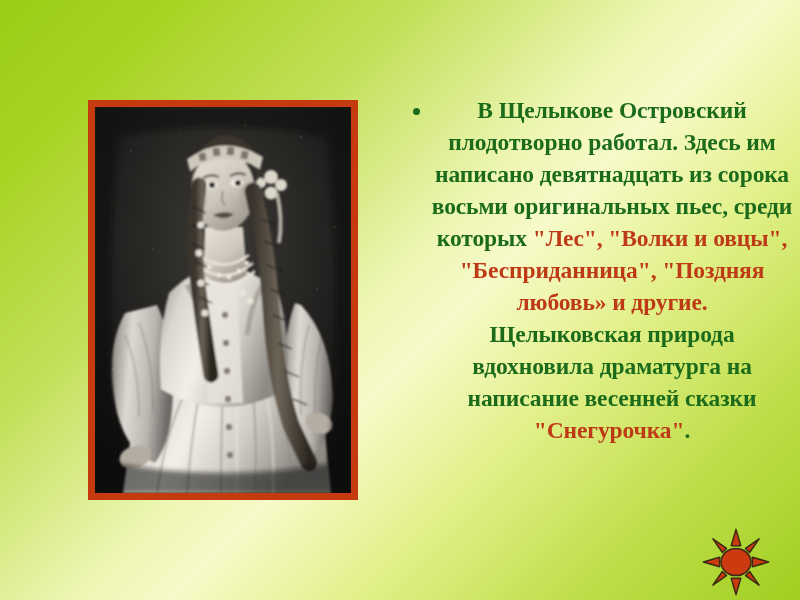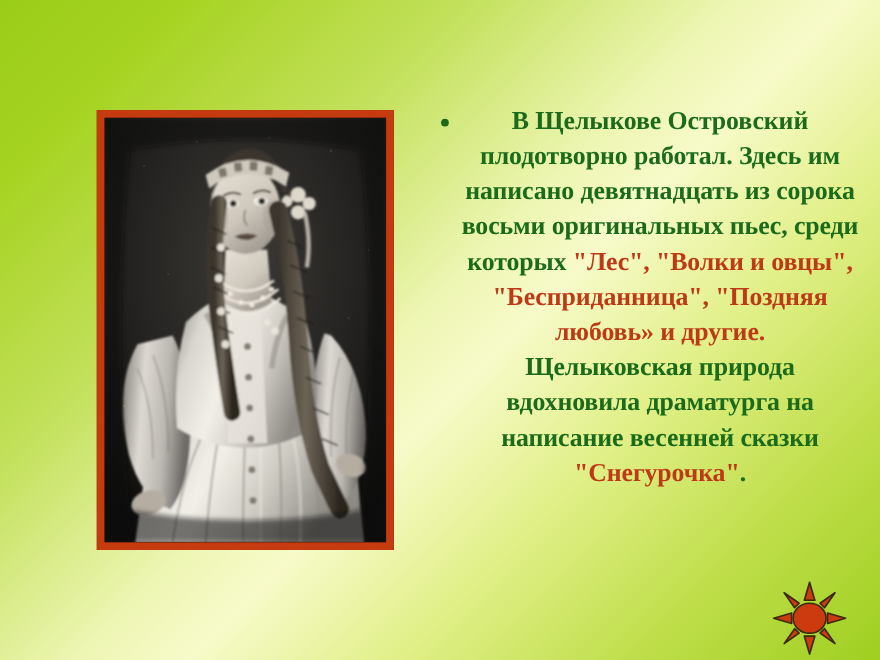--- a/index.html
+++ b/index.html
@@ -46,21 +46,21 @@
   }
   #photo-canvas {
     display: block;
     width: 100%;
     height: 100%;
   }
 
   
   #text-block {
     position: absolute;
-    left: 392px;
+    left: 404px;
     top: 94px;
     width: 392px;
   }
   .bullet-row {
     position: relative;
     padding-left: 0;
   }
   #bullet-dot {
     position: absolute;
     left: 9px;

